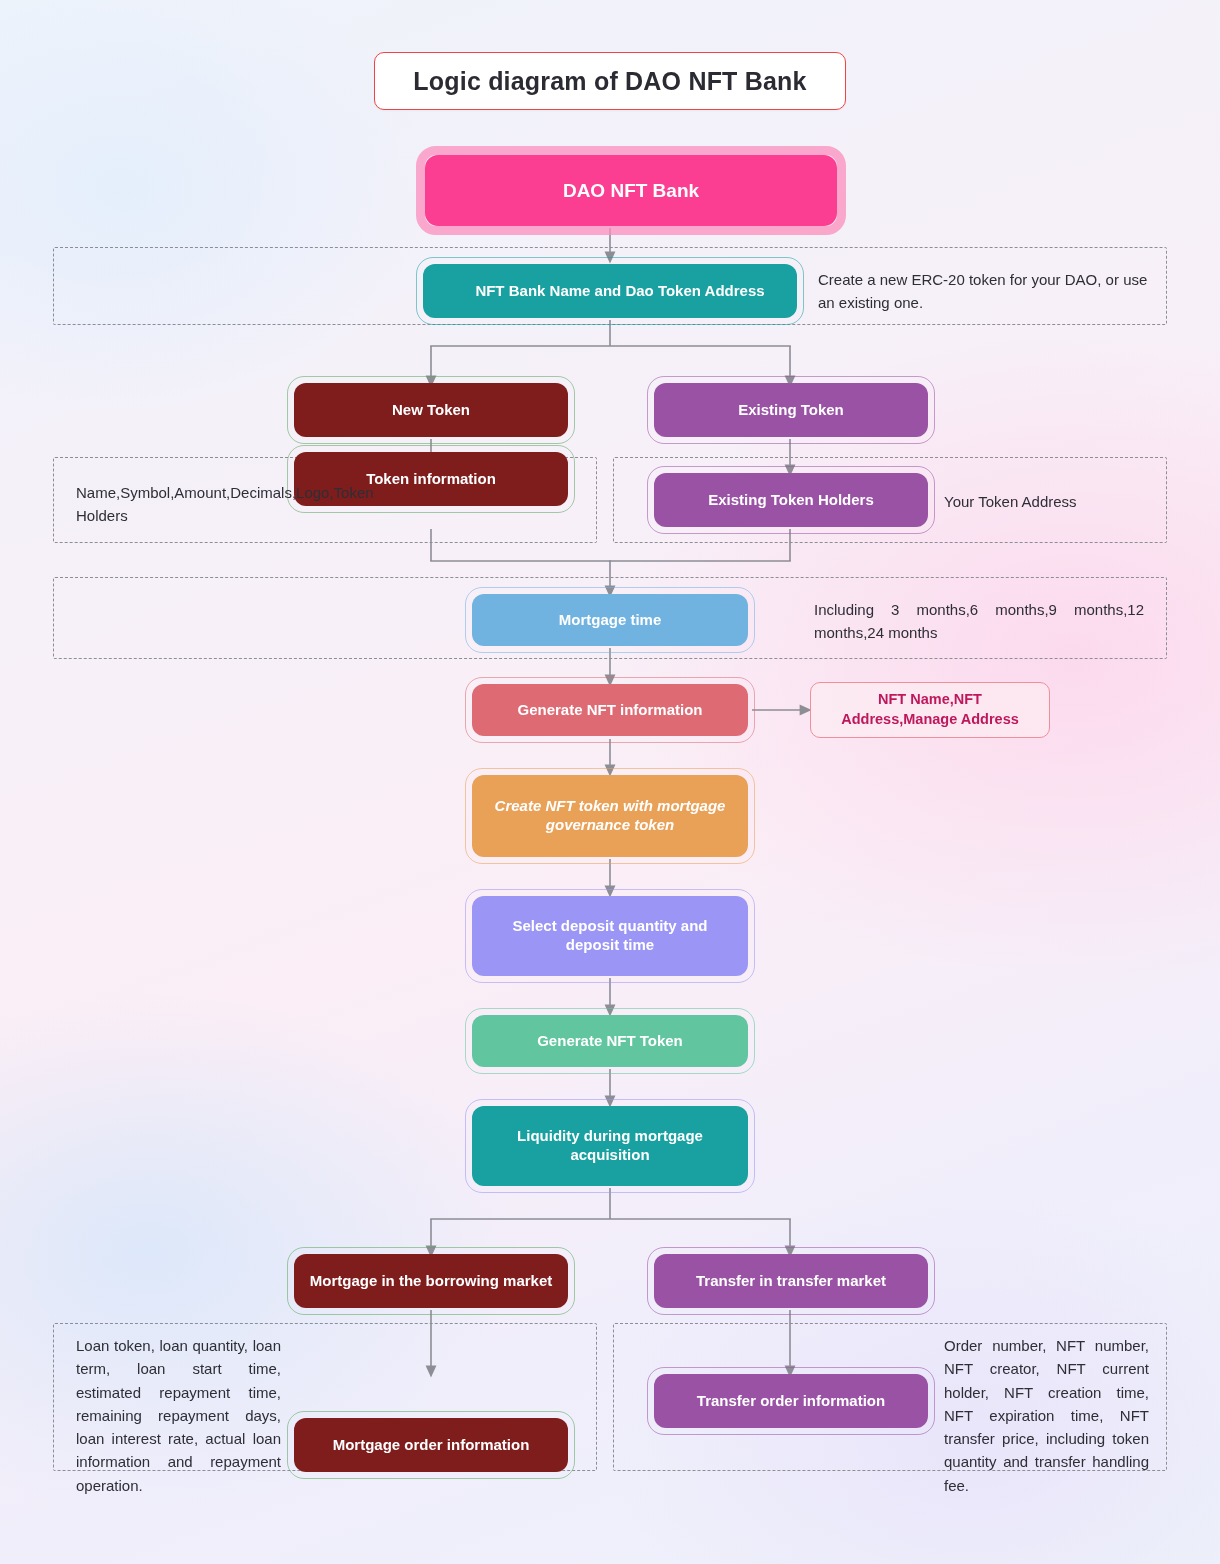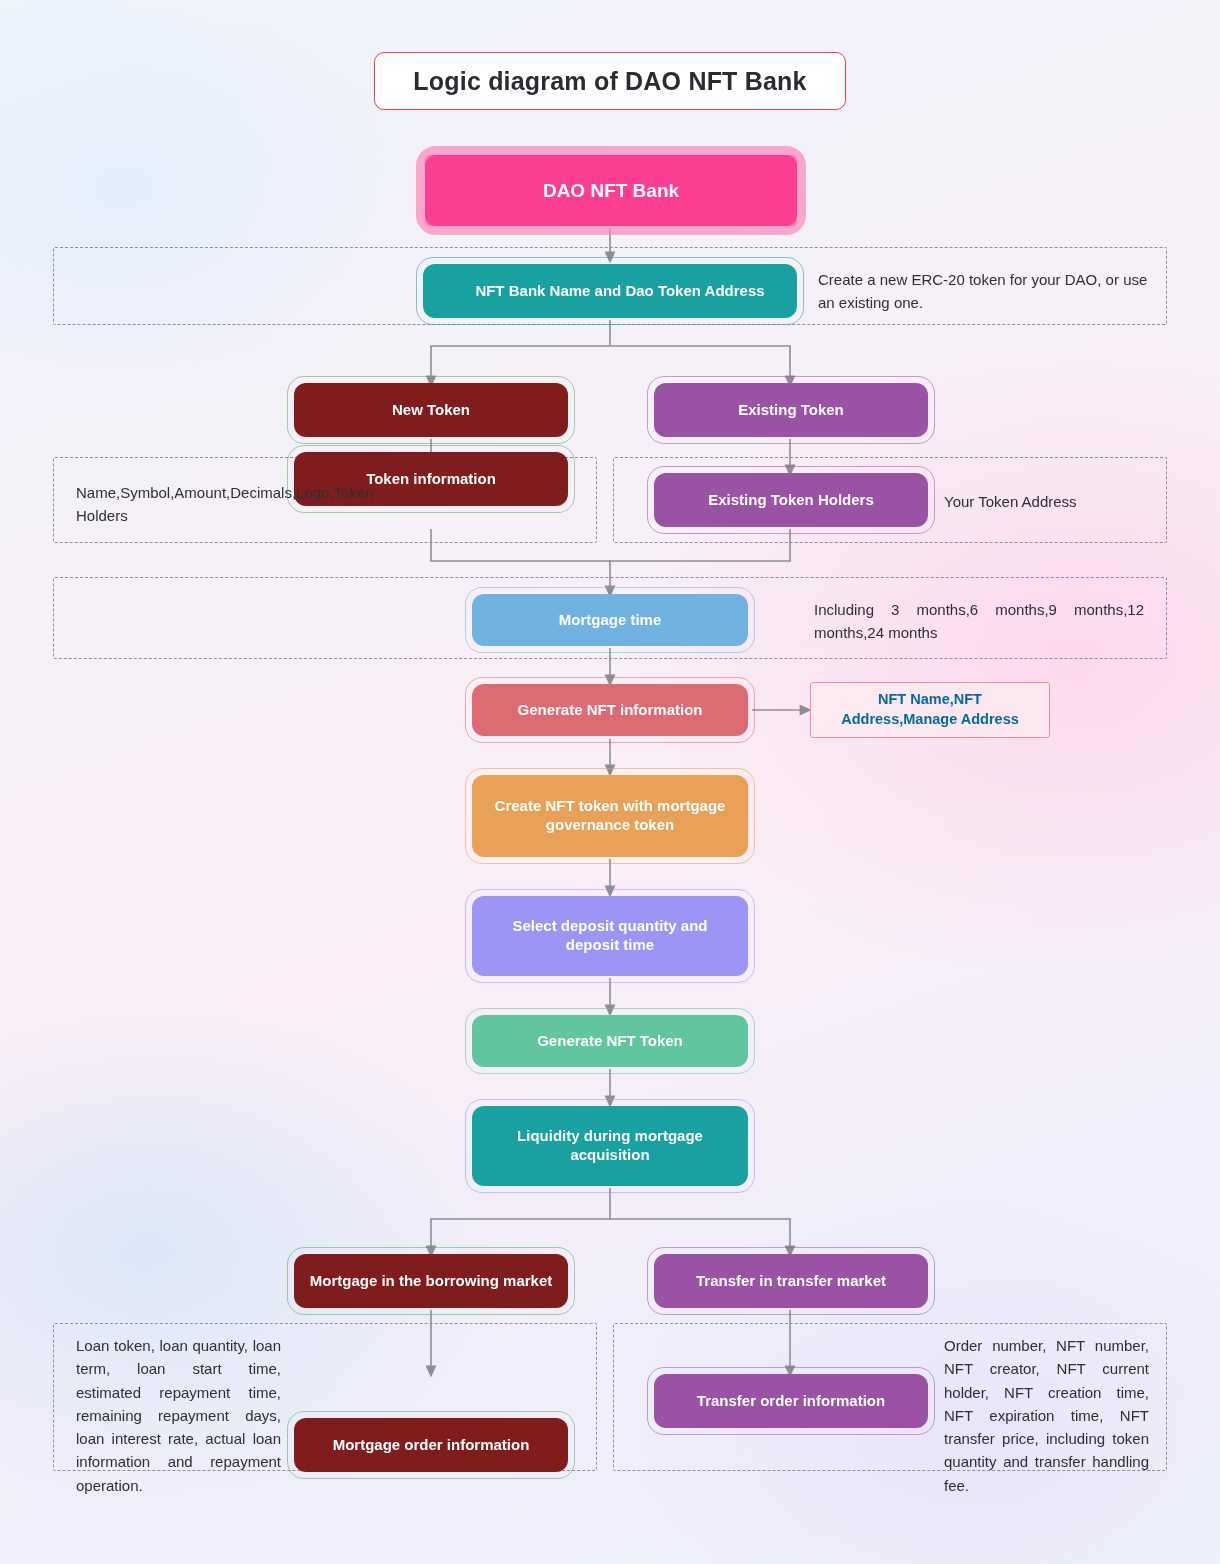--- a/index.html
+++ b/index.html
@@ -69,24 +69,24 @@
   .n-teal2  { background: #19a0a0; color: #9b96f5; }
   .node .lbl { color: #ffffff; }
 
   .n-pink   .halo { border-width: 9px; border-color: #fb8ebc; opacity: .75; inset: -9px; border-radius: 20px; }
 
   
   .anno-node {
     position: absolute;
     display: flex; align-items: center; justify-content: center;
     text-align: center;
-    border-radius: 3px;
+    border-radius: 10px;
     border: 1.4px solid #ef8f9b;
     background: rgba(253,238,243,0.55);
-    color: #0369a1;
+    color: #be185d;
     font-weight: bold;
     font-size: 14.5px;
     line-height: 1.35;
     padding: 4px 10px;
   }
 
   
   .region {
     position: absolute;
     border: 1.4px dashed #8d8d96;
@@ -164,21 +164,21 @@
   <div class="region" style="left:53px; top:577px; width:1114px; height:82px;"></div>
 
   <div class="region" style="left:53px; top:1323px; width:544px; height:148px;"></div>
 
   <div class="region" style="left:613px; top:1323px; width:554px; height:148px;"></div>
 
   <div class="title-card">
     <span>Logic diagram of DAO NFT Bank</span>
   </div>
 
-  <div class="node n-pink" style="left:425px; top:155px; width:372px; height:71px; font-size:19px; border-radius:5px;">
+  <div class="node n-pink" style="left:425px; top:155px; width:412px; height:71px; font-size:19px; border-radius:13px;">
     <div class="halo"></div>
     <span class="lbl">DAO NFT Bank</span>
   </div>
 
   <div class="node n-teal" style="left:423px; top:264px; width:374px; height:54px; font-size:15px;">
     <div class="halo"></div>
     <span class="lbl">NFT Bank Name and Dao Token Address</span>
   </div>
 
   <div class="node n-green" style="left:294px; top:383px; width:274px; height:54px; font-size:15px;">
@@ -208,21 +208,21 @@
 
   <div class="node n-red" style="left:472px; top:684px; width:276px; height:52px; font-size:15px;">
     <div class="halo"></div>
     <span class="lbl">Generate NFT information</span>
   </div>
 
   <div class="anno-node" style="left:810px; top:682px; width:240px; height:56px;">
     <span>NFT Name,NFT Address,Manage Address</span>
   </div>
 
-  <div class="node n-orange" style="left:472px; top:775px; width:276px; height:82px; font-size:15px;">
+  <div class="node n-orange" style="left:472px; top:775px; width:276px; height:82px; font-size:15px;font-style:italic;">
     <div class="halo"></div>
     <span class="lbl">Create NFT token with mortgage governance token</span>
   </div>
 
   <div class="node n-lav" style="left:472px; top:896px; width:276px; height:80px; font-size:15px;">
     <div class="halo"></div>
     <span class="lbl">Select deposit quantity and deposit time</span>
   </div>
 
   <div class="node n-mint" style="left:472px; top:1015px; width:276px; height:52px; font-size:15px;">

